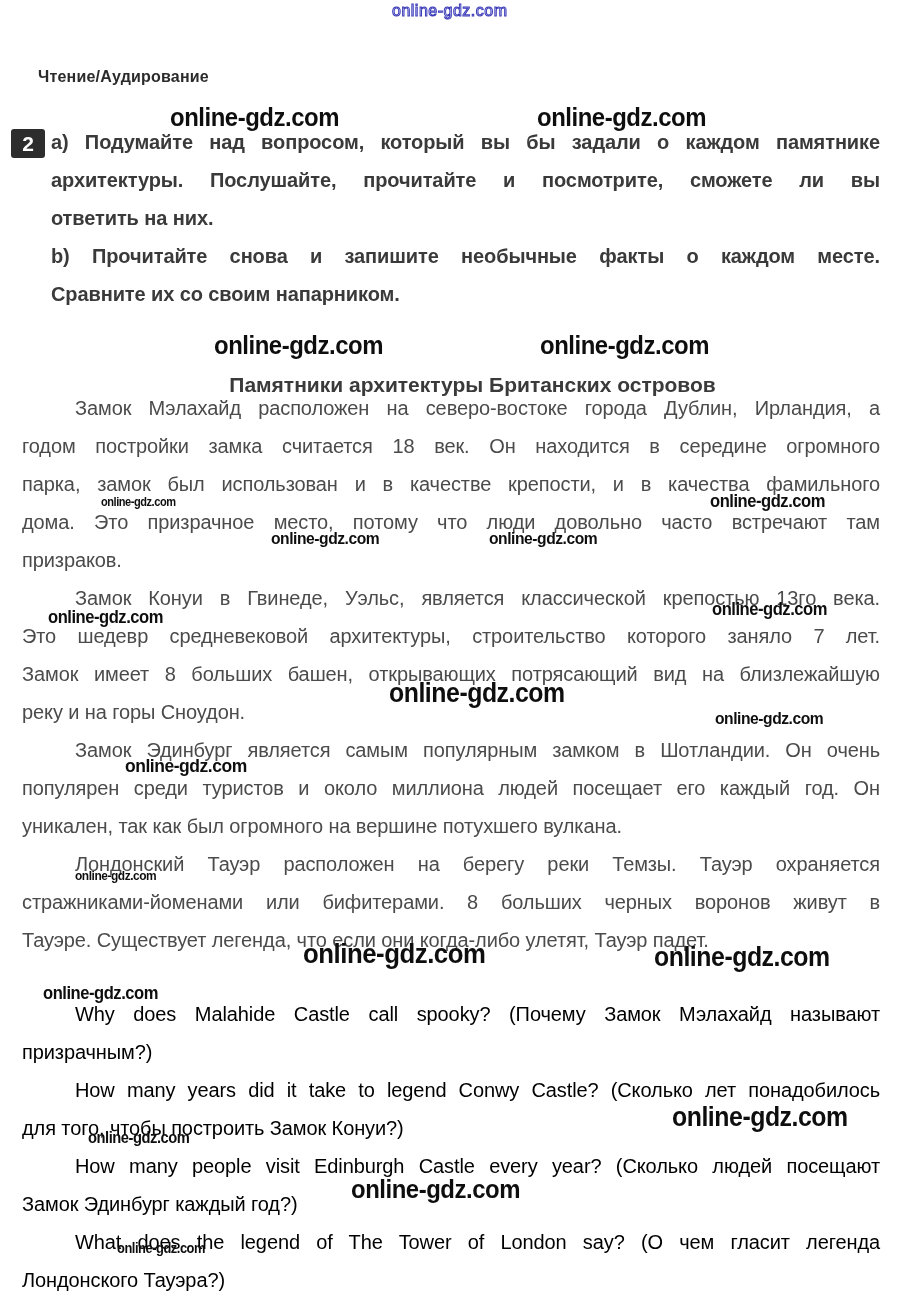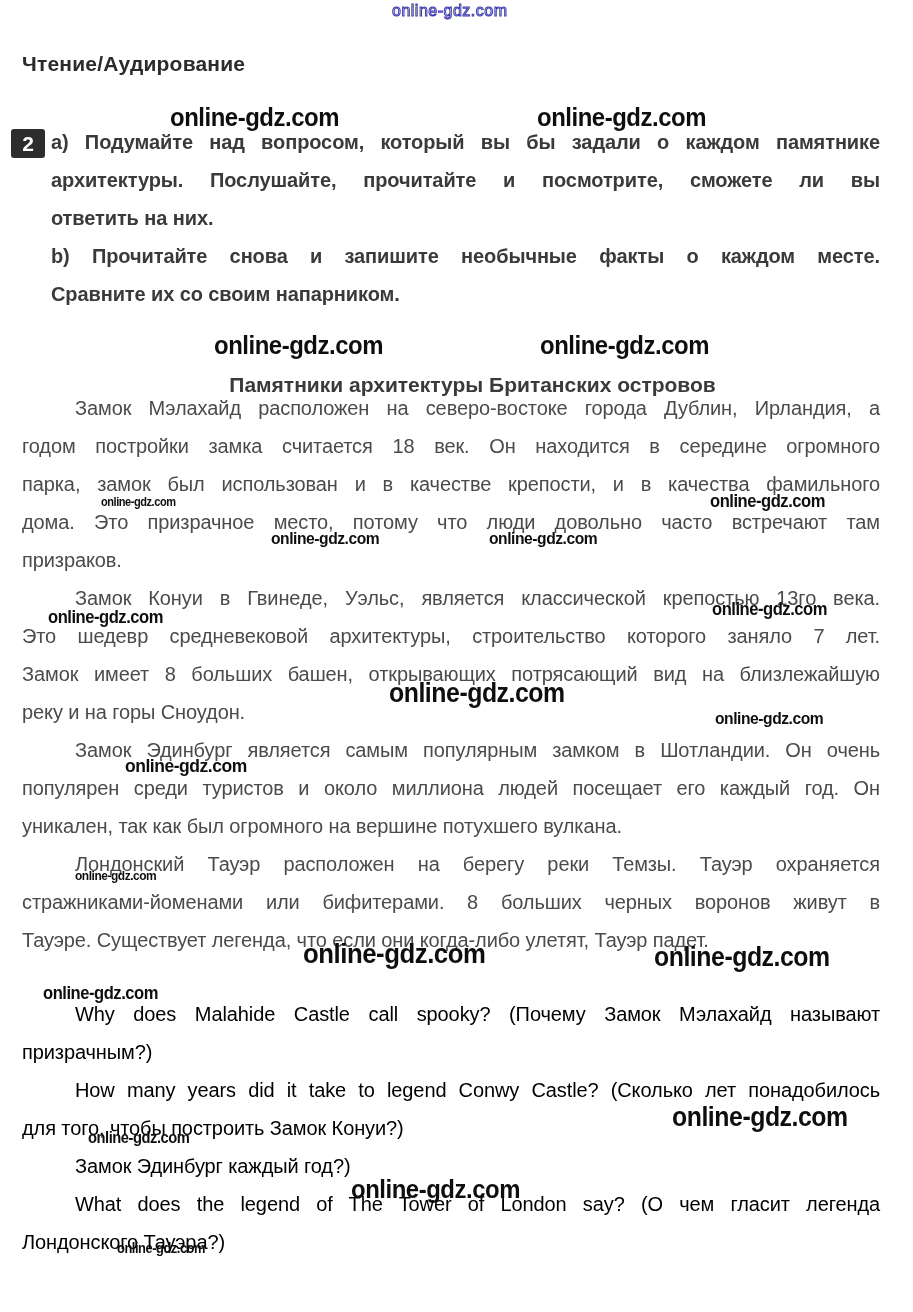--- a/index.html
+++ b/index.html
@@ -1,22 +1,22 @@
 <!DOCTYPE html>
 <html><head>
 <meta charset="utf-8">
 <style>
   html,body { margin:0; padding:0; background:#ffffff; }
   .page {
     position:relative; width:913px; height:1312px; background:#ffffff;
     font-family:"Liberation Sans", sans-serif; overflow:hidden;
   }
   .header {
-    position:absolute; left:22px; top:52px; margin:0;
-    font-size:21px; font-weight:700; color:#2b2b2b; letter-spacing:0.2px;
+    position:absolute; left:22px; top:52px; margin:16px;
+    font-size:16px; font-weight:700; color:#2b2b2b; letter-spacing:0.2px;
   }
   .ex-num {
     position:absolute; left:11px; top:129px; width:34px; height:29px;
     background:#2d2d2d; color:#ffffff; font-weight:700; font-size:21px;
     display:flex; align-items:center; justify-content:center; border-radius:3px;
   }
   .instr {
     position:absolute; left:51px; width:829px;
     font-size:20px; font-weight:700; color:#3a3a3a;
   }
@@ -121,20 +121,21 @@
   <div class="questions">
     <div class="para">
         <div class="line">Why does Malahide Castle call spooky? (Почему Замок Мэлахайд называют</div>
         <div class="line">призрачным?)</div>
       </div>
     <div class="para">
         <div class="line">How many years did it take to legend Conwy Castle? (Сколько лет понадобилось</div>
         <div class="line">для того, чтобы построить Замок Конуи?)</div>
       </div>
     <div class="para">
+        <div class="line">How many people visit Edinburgh Castle every year? (Сколько людей посещают</div>
         <div class="line">Замок Эдинбург каждый год?)</div>
       </div>
     <div class="para">
         <div class="line">What does the legend of The Tower of London say? (О чем гласит легенда</div>
         <div class="line">Лондонского Тауэра?)</div>
       </div>
   </div>
 
 </div>
 

